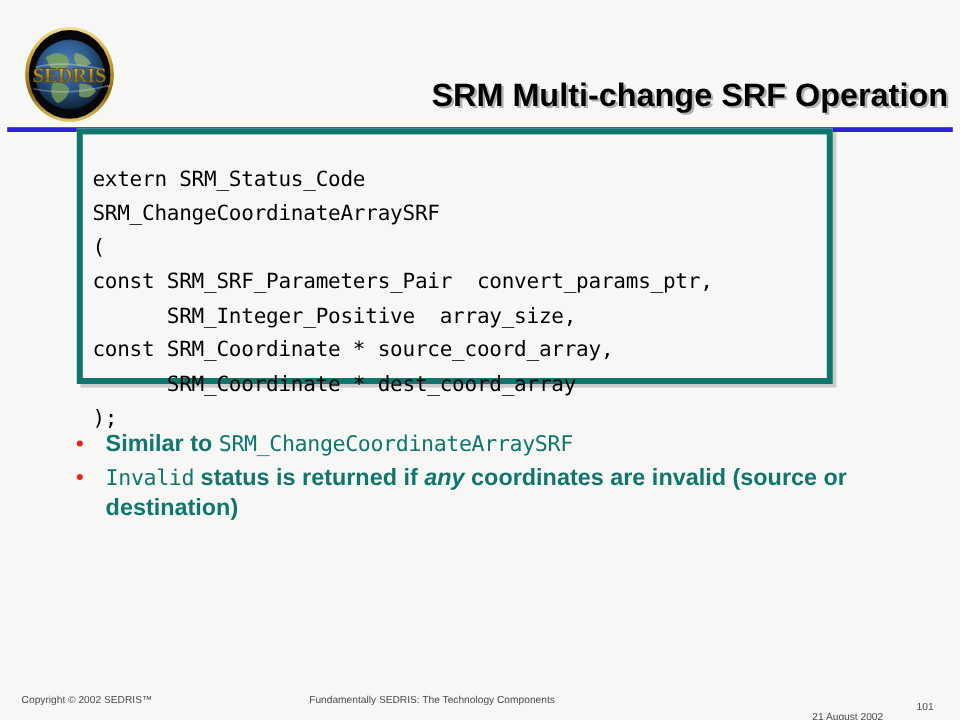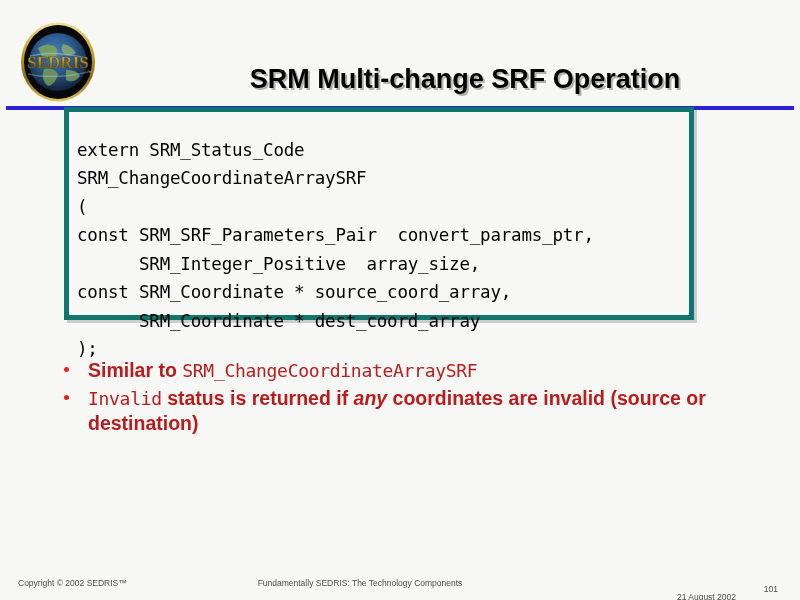--- a/index.html
+++ b/index.html
@@ -30,21 +30,21 @@
     top: 6px;
     width: 100px;
     height: 80px;
   }
 
   #slide-title {
     position: absolute;
     left: 140px;
     top: 48px;
     width: 650px;
-    text-align: center;
+    text-align: right;
     font-size: 27px;
     font-weight: bold;
     color: #000000;
     letter-spacing: 0px;
     text-shadow: 2px 2px 0px rgba(120,120,120,0.55);
     white-space: nowrap;
   }
 
   #title-rule {
     position: absolute;
@@ -101,21 +101,21 @@
     width: 5px;
     height: 5px;
     background: #e8231b;
     border-radius: 50%;
   }
 
   .bullet-text {
     font-family: "Liberation Sans", sans-serif;
     font-size: 19.5px;
     font-weight: bold;
-    color: #b91c1c;
+    color: #0f766e;
     line-height: 25.5px;
   }
 
   .bullet-text .mono {
     font-family: "DejaVu Sans Mono", "Liberation Mono", monospace;
     font-weight: normal;
     font-size: 18px;
     letter-spacing: -0.3px;
   }
 

